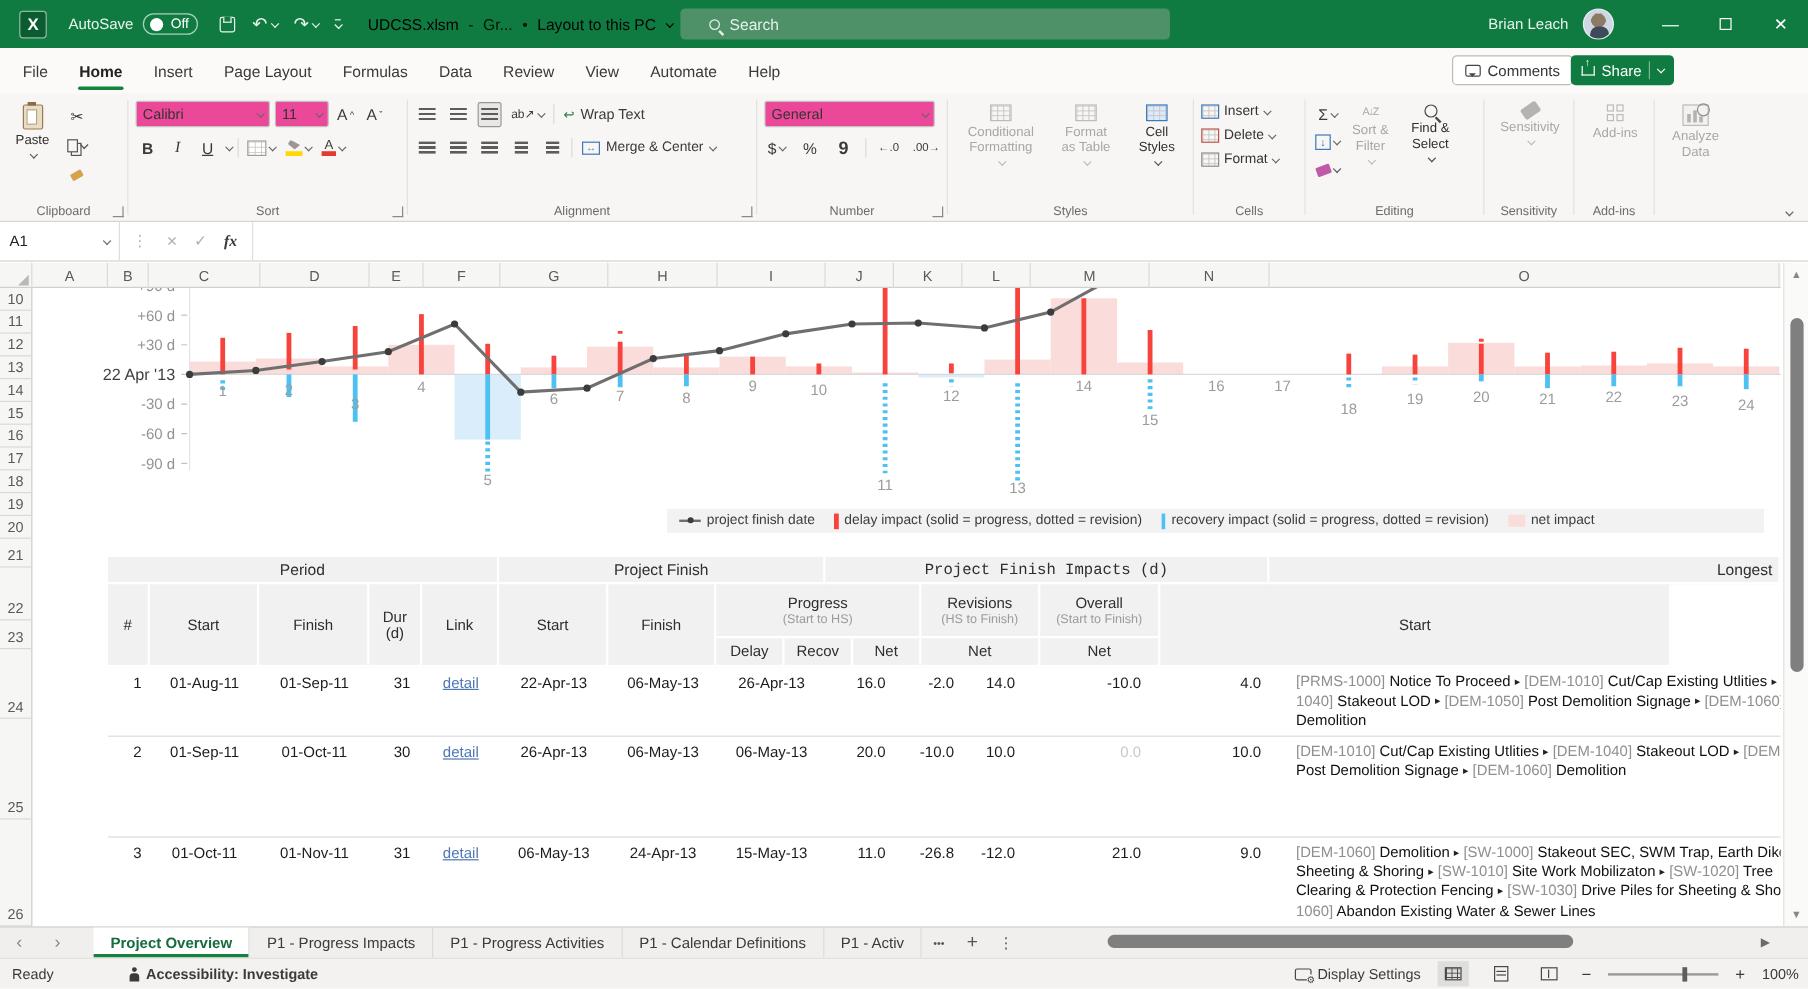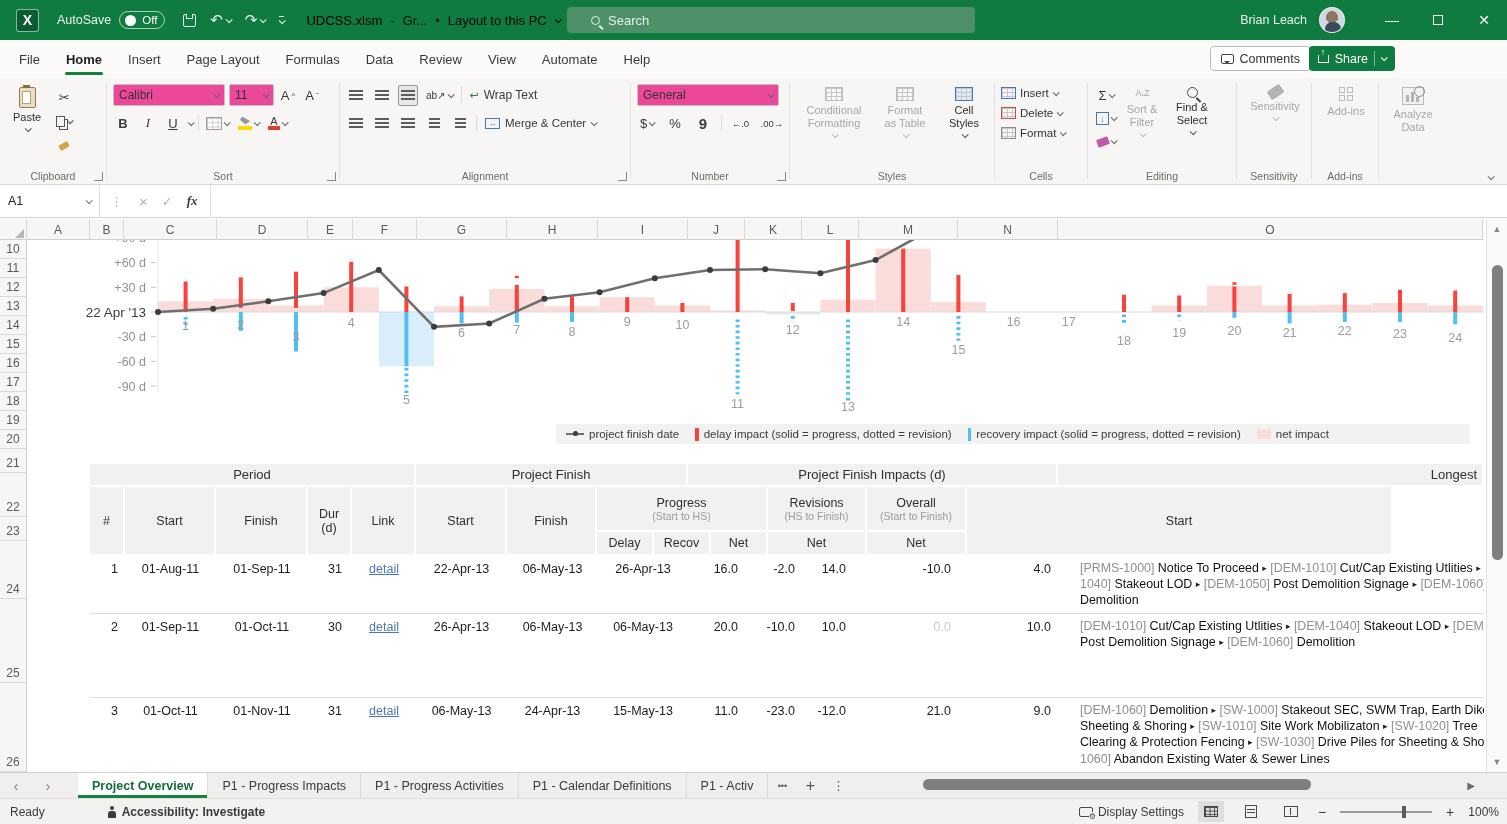--- a/index.html
+++ b/index.html
@@ -654,21 +654,21 @@
     <span class="lgi">
       <span class="lg-net"></span>
       <span>net impact</span>
     </span>
   </div>
 
 <div id="tbl">
     <div class="trow">
       <div class="hc gt" style="width:326px;height:23px;">Period</div>
       <div class="hc gt" style="width:272px;height:23px;">Project Finish</div>
-      <div class="hc gt" style="width:370px;height:23px;">Project Finish Impacts (d)</div>
+      <div class="hc gt" style="width:370px;height:23px;font-family:Liberation Mono, monospace;">Project Finish Impacts (d)</div>
       <div class="hc gt" style="width:426px;height:23px;justify-content:flex-end;padding-right:5px;">Longest</div>
     </div>
     <div class="trow">
       <div class="hc" style="width:35px;height:69px;padding:0 4px">#</div>
       <div class="hc" style="width:91px;height:69px;padding:0 4px">Start</div>
       <div class="hc" style="width:92px;height:69px;padding:0 4px">Finish</div>
       <div class="hc" style="width:44px;height:69px;padding:0 4px">Dur (d)</div>
       <div class="hc" style="width:64px;height:69px;padding:0 4px">Link</div>
       <div class="hc" style="width:91px;height:69px;padding:0 4px">Start</div>
       <div class="hc" style="width:90px;height:69px;padding:0 4px">Finish</div>
@@ -745,21 +745,21 @@
     <div class="drow" style="height:88px">
       <div class="dc num" style="width:35px">3</div>
       <div class="dc ctr" style="width:91px">01-Oct-11</div>
       <div class="dc ctr" style="width:92px">01-Nov-11</div>
       <div class="dc num" style="width:44px;padding-right:10px">31</div>
       <div class="dc ctr" style="width:64px"><span class="lnk">detail</span></div>
       <div class="dc ctr" style="width:91px">06-May-13</div>
       <div class="dc ctr" style="width:91px">24-Apr-13</div>
       <div class="dc ctr" style="width:90px">15-May-13</div>
       <div class="dc num" style="width:57px">11.0</div>
-      <div class="dc num" style="width:57px">-23.0</div>
+      <div class="dc num" style="width:57px">-26.8</div>
       <div class="dc num" style="width:57px;padding-right:13px">-12.0</div>
       <div class="dc num" style="width:99px">21.0</div>
       <div class="dc num" style="width:100px">9.0</div>
       <div class="dc pathcell" style="width:426px">
         <div><span class="pid">[DEM-1060]</span> Demolition <span class="parr">▸</span> <span class="pid">[SW-1000]</span> Stakeout SEC, SWM Trap, Earth Dike,</div>
         <div>Sheeting &amp; Shoring <span class="parr">▸</span> <span class="pid">[SW-1010]</span> Site Work Mobilizaton <span class="parr">▸</span> <span class="pid">[SW-1020]</span> Tree</div>
         <div>Clearing &amp; Protection Fencing <span class="parr">▸</span> <span class="pid">[SW-1030]</span> Drive Piles for Sheeting &amp; Shor</div>
         <div><span class="pid">1060]</span> Abandon Existing Water &amp; Sewer Lines</div>
       </div>
     </div>

